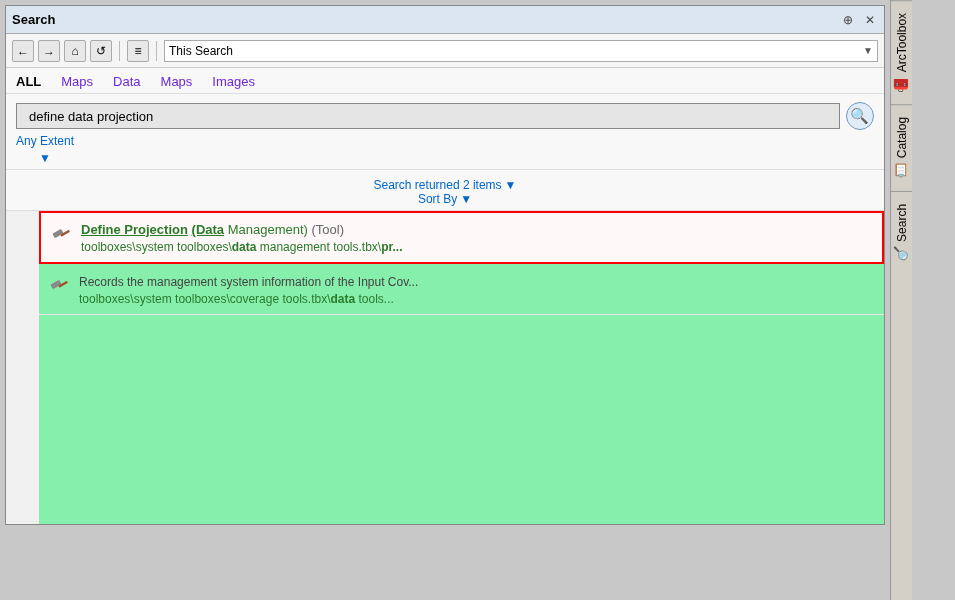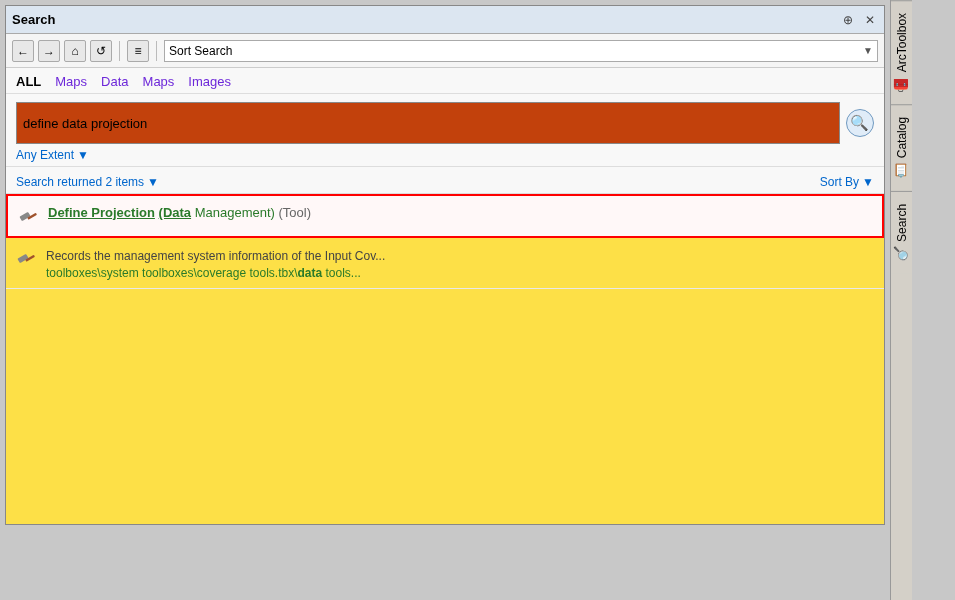--- a/index.html
+++ b/index.html
@@ -95,21 +95,21 @@
     .dropdown-arrow {
       font-size: 10px;
       color: #555;
     }
 
     
     .filter-tabs {
       display: flex;
       align-items: center;
       padding: 6px 10px 4px;
-      gap: 14px;
+      gap: 20px;
       border-bottom: 1px solid #ddd;
       background: #f8f8f8;
     }
     .filter-tab {
       font-size: 13px;
       color: #6d28d9;
       cursor: pointer;
       text-decoration: none;
     }
     .filter-tab.active {
@@ -124,26 +124,26 @@
       background: #f8f8f8;
       border-bottom: 1px solid #ddd;
     }
     .search-row {
       display: flex;
       align-items: center;
       gap: 6px;
     }
     .search-input {
       flex: 1;
-      height: 42px;
+      height: 26px;
       border: 1px solid #888;
-      padding: 2px 6px;
+      padding: 2px 12px;
       font-size: 13px;
       outline: none;
-      background: #c2410c;
+      background: #e5e5e5;
     }
     .search-btn {
       width: 28px;
       height: 28px;
       background: #e0ecf8;
       border: 1px solid #7099c0;
       border-radius: 50%;
       display: flex;
       align-items: center;
       justify-content: center;
@@ -157,30 +157,32 @@
       align-items: center;
     }
     .extent-link {
       color: #0066cc;
       font-size: 12px;
       cursor: pointer;
       text-decoration: none;
       display: flex;
       align-items: center;
       gap: 3px;
+      flex-direction: column;
     }
 
     
     .results-header {
       display: flex;
       align-items: center;
       justify-content: space-between;
       padding: 8px 10px 4px;
       background: #f8f8f8;
       border-bottom: 1px solid #ddd;
+      flex-direction: column;
     }
     .results-count {
       color: #0066cc;
       font-size: 12px;
       text-decoration: none;
       cursor: pointer;
       display: flex;
       align-items: center;
       gap: 3px;
     }
@@ -190,21 +192,22 @@
       cursor: pointer;
       display: flex;
       align-items: flex-start;
       gap: 3px;
     }
 
     
     .results-list {
       flex: 1;
       overflow-y: auto;
-      background: #fde047;
+      background: #86efac;
+      margin-left: 33px;
     }
 
     
     .result-item {
       display: flex;
       align-items: flex-start;
       padding: 8px 10px;
       border-bottom: 1px solid #e8e8e8;
       gap: 8px;
       cursor: pointer;
@@ -323,21 +326,21 @@
       </div>
       <div class="toolbar-btn">
         <span>↺</span>
       </div>
       <div class="toolbar-sep"></div>
       <div class="toolbar-btn">
         <span>≡</span>
       </div>
       <div class="toolbar-sep"></div>
       <div class="toolbar-dropdown">
-        <span>Sort Search</span>
+        <span>This Search</span>
         <span class="dropdown-arrow">▼</span>
       </div>
     </div>
 
     <div class="filter-tabs">
       <a class="filter-tab active">ALL</a>
       <a class="filter-tab">Maps</a>
       <a class="filter-tab">Data</a>
       <a class="filter-tab">Maps</a>
       <a class="filter-tab">Images</a>
@@ -379,20 +382,23 @@
           </svg>
         </div>
         <div class="result-content">
           <div class="result-title">
             <span class="bold-green">Define Projection</span>
             <span> </span>
             <span class="highlight">(Data</span>
             <span class="normal-green"> Management)</span>
             <span class="gray"> (Tool)</span>
           </div>
+          <div class="result-path">
+            <span>toolboxes\system toolboxes\</span><span class="bold-path">data</span><span> management tools.tbx\</span><span class="bold-path">pr...</span>
+          </div>
         </div>
       </div>
 
       <div class="result-item">
         <div class="result-icon">
           <svg viewBox="0 0 20 20" class="hammer-svg">
             <rect x="2" y="8" width="10" height="5" rx="1" fill="#888" transform="rotate(-30 7 10.5)"></rect>
             <rect x="9" y="9" width="10" height="2.5" rx="1" fill="#a0522d" transform="rotate(-30 14 10)"></rect>
           </svg>
         </div>

